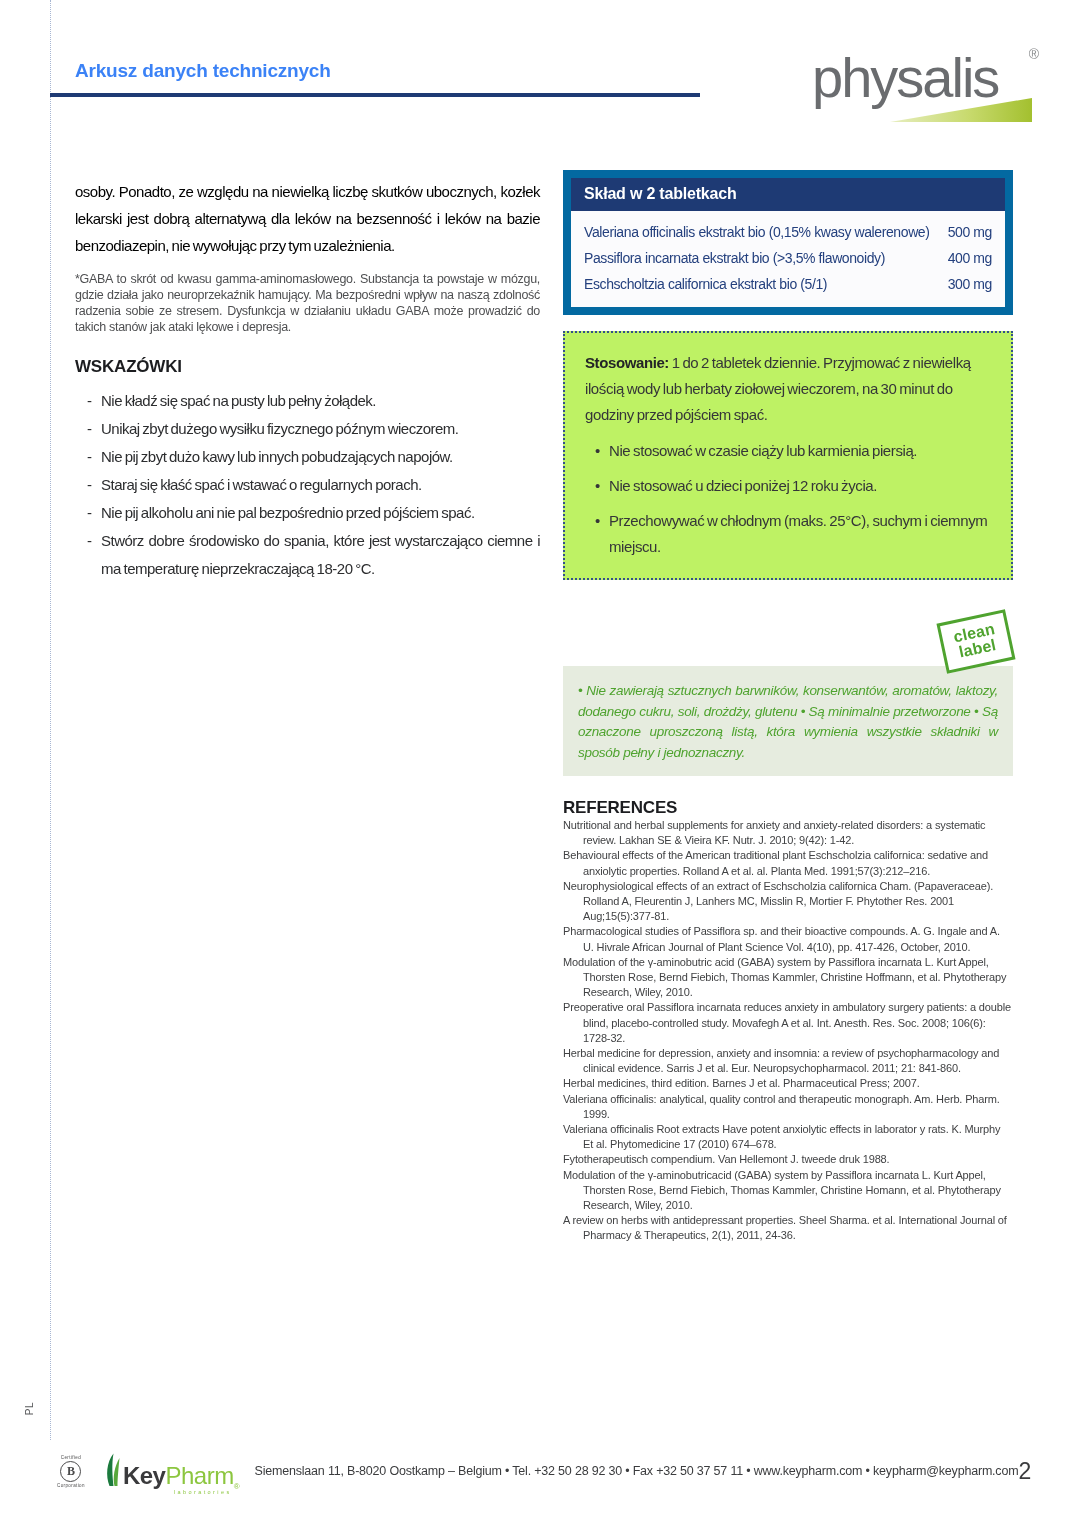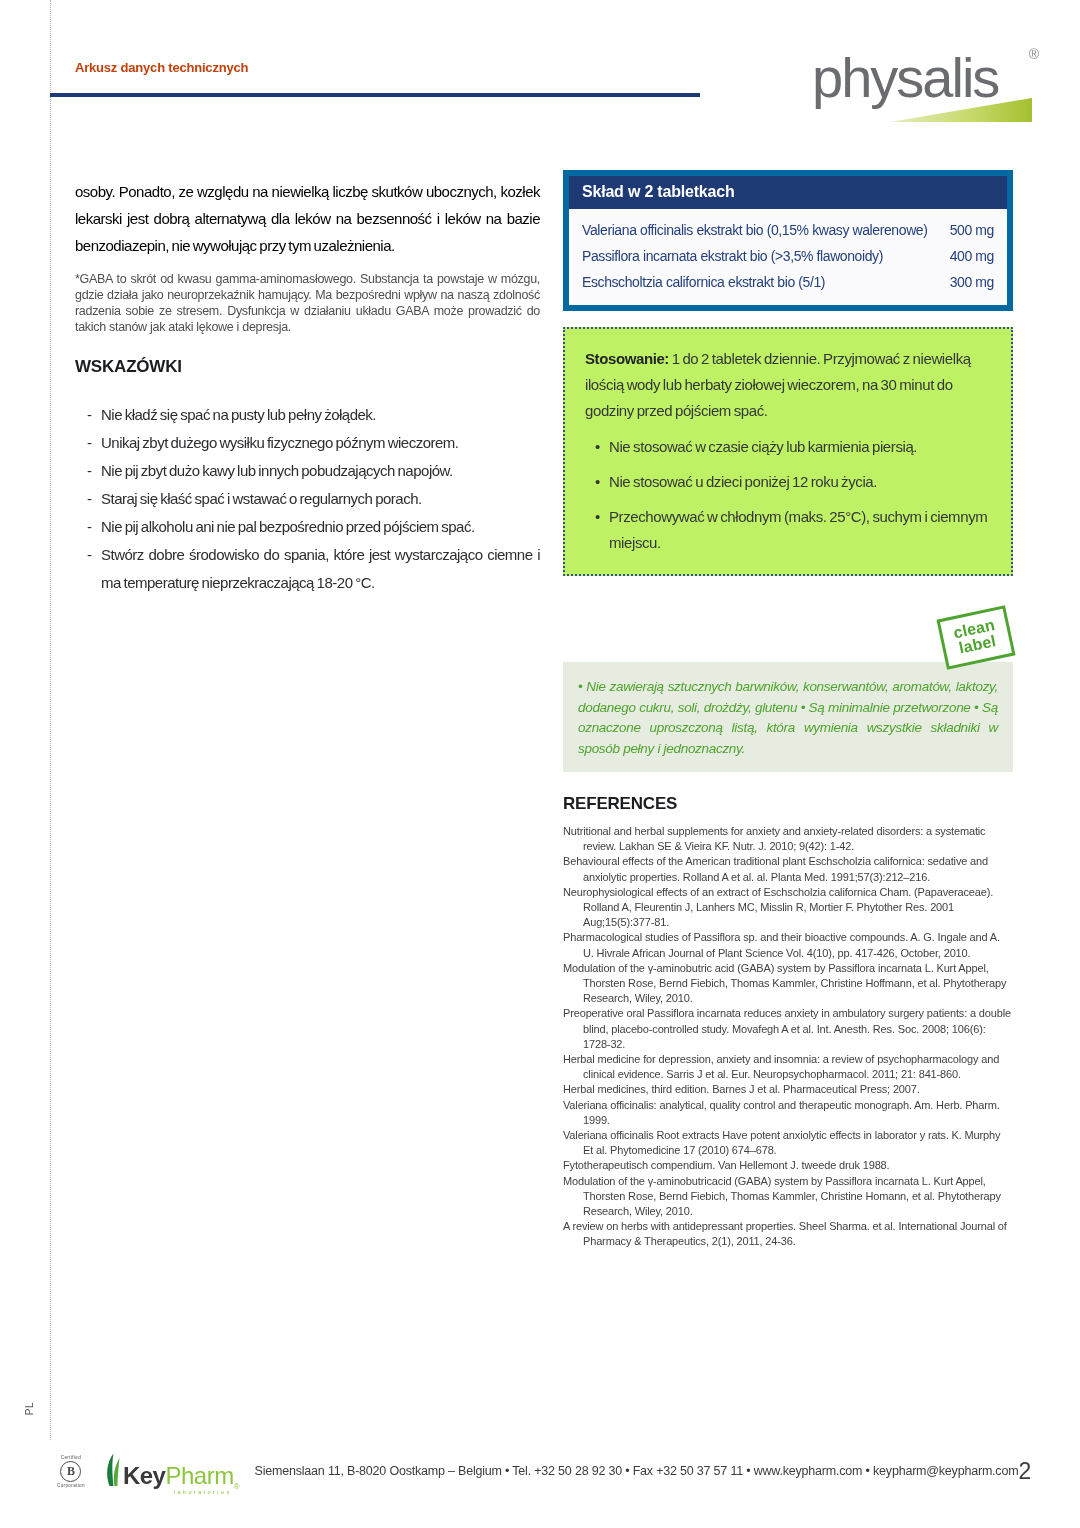--- a/index.html
+++ b/index.html
@@ -9,47 +9,47 @@
     position:relative; width:1080px; height:1528px; margin:0 auto;
     background:#ffffff; overflow:hidden; color:#2e2f31;
   }
   
   .left-rule{ position:absolute; left:50px; top:0; height:1440px; width:0;
     border-left:1px dotted #a7b6d2; }
   .pl-tag{ position:absolute; left:24px; top:1402px; font-size:10px; color:#5a5b5d;
     writing-mode:vertical-rl; transform:rotate(180deg); letter-spacing:.5px; }
 
   
-  .doc-title{ position:absolute; left:75px; top:60px; font-size:13px; font-weight:bold;
-    letter-spacing:-.2px; color:#c2410c; }
+  .doc-title{ position:absolute; left:75px; top:60px; font-size:19px; font-weight:bold;
+    letter-spacing:-.2px; color:#3b82f6; }
   .title-rule{ position:absolute; left:50px; top:93px; width:650px; height:4px; background:#1e3a74; }
   .brand{ position:absolute; left:812px; top:38px; width:225px; height:92px; }
   .brand-swoosh{ position:absolute; left:78px; bottom:8px; width:142px; height:24px;
     background:linear-gradient(90deg,#e7eec0 0%,#c8da6e 55%,#a3c02f 100%);
     clip-path:polygon(0 100%,100% 0,100% 100%); }
   .brand-text{ position:absolute; left:0; top:0; font-size:56px; font-weight:400; color:#6a6c6f;
     letter-spacing:-2px; line-height:80px; }
   .brand-reg{ position:absolute; right:-2px; top:8px; font-size:14px; color:#8a8c8e; }
 
   
   .col-left{ position:absolute; left:75px; top:178px; width:465px; }
   .intro{ font-size:15px; line-height:27px; letter-spacing:-.5px; word-spacing:-1px;
     text-align:justify; color:#000000; }
   .footnote{ margin-top:12px; font-size:12.5px; line-height:16px; letter-spacing:-.3px;
     text-align:justify; color:#4e4f51; }
   .tips-heading{ margin-top:22px; font-size:17px; font-weight:bold; letter-spacing:-.2px; color:#1c1d20; }
-  .tips-list{ margin-top:24px; }
+  .tips-list{ margin-top:10px; }
   .tip-item{ position:relative; padding-left:26px; font-size:15px; line-height:28px;
     letter-spacing:-.5px; word-spacing:-1px; text-align:justify; color:#2c2d2f; }
   .tip-item::before{ content:"-"; position:absolute; left:12px; top:0; color:#2c2d2f; }
 
   
   .col-right{ position:absolute; left:563px; top:170px; width:450px; }
 
-  .comp-table{ border:6px solid #0369a1; background:#fbfbfd; }
+  .comp-table{ border:8px solid #0369a1; background:#fbfbfd; }
   .comp-header{ background:#1e3a74; color:#ffffff; font-weight:bold; font-size:16px;
     letter-spacing:-.2px; padding:7px 13px 8px; }
   .comp-body{ padding:8px 13px 10px; }
   .comp-row{ display:flex; justify-content:space-between; font-size:14px; line-height:26px;
     letter-spacing:-.4px; color:#24407e; white-space:nowrap; }
   .comp-amount{ margin-left:8px; }
 
   .usage-box{ margin-top:16px; border:2px dotted #33508c; background:#bef264;
     padding:17px 20px 18px; font-size:15px; line-height:26px; letter-spacing:-.4px;
     word-spacing:-1px; color:#353638; }
@@ -60,21 +60,21 @@
 
   .clean-products{ position:relative; margin-top:86px; background:#e6ecdf; padding:11px 15px 13px; }
   .clean-stamp{ position:absolute; top:-50px; right:2px; background:#ffffff;
     border:3px solid #4fa32f; color:#4fa32f; font-weight:bold; font-size:16px; line-height:16px;
     padding:6px 11px 7px; text-align:center; transform:rotate(-12deg); letter-spacing:.2px; }
   .cp-heading{ color:#4fa32f; font-weight:bold; font-size:15.5px; letter-spacing:-.2px; }
   .cp-text{ margin-top:4px; color:#4fa32f; font-style:italic; font-size:13.5px; line-height:20.5px;
     letter-spacing:-.3px; text-align:justify; }
 
   .refs-heading{ margin-top:22px; font-size:17px; font-weight:bold; letter-spacing:-.2px; color:#1c1d20; }
-  .refs-list{ margin-top:10px; }
+  .refs-list{ }
   .ref-item{ font-size:11px; line-height:15.2px; letter-spacing:-.15px; color:#414244;
     padding-left:20px; text-indent:-20px; }
 
   
   .footer{ position:absolute; left:57px; top:1446px; width:956px; height:50px;
     display:flex; align-items:center; }
   .bcorp{ display:flex; flex-direction:column; align-items:center; color:#4a4a4b; width:38px; }
   .bcorp-top,.bcorp-bottom{ font-size:4.5px; letter-spacing:.4px; line-height:5px; white-space:nowrap; }
   .bcorp-circle{ width:21px; height:21px; border:1.5px solid #4a4a4b; border-radius:50%;
     display:flex; align-items:center; justify-content:center; font-size:12px; font-weight:bold;

